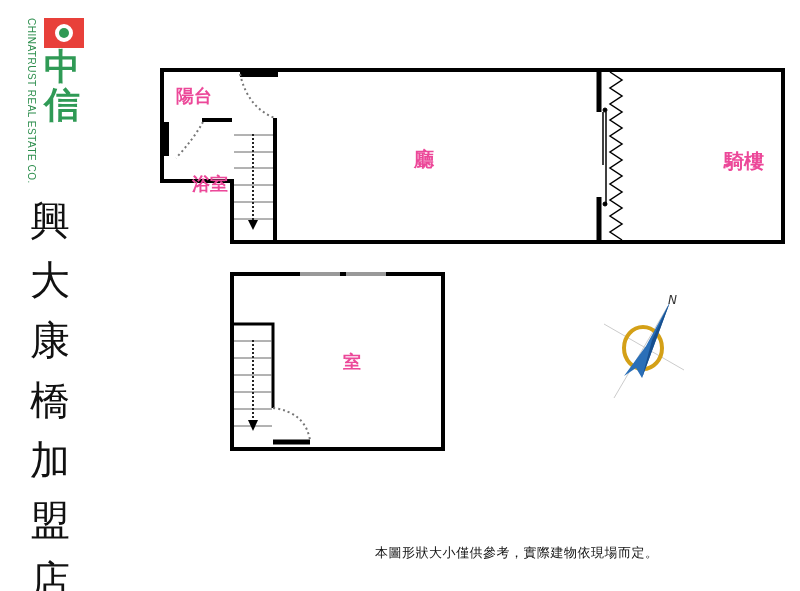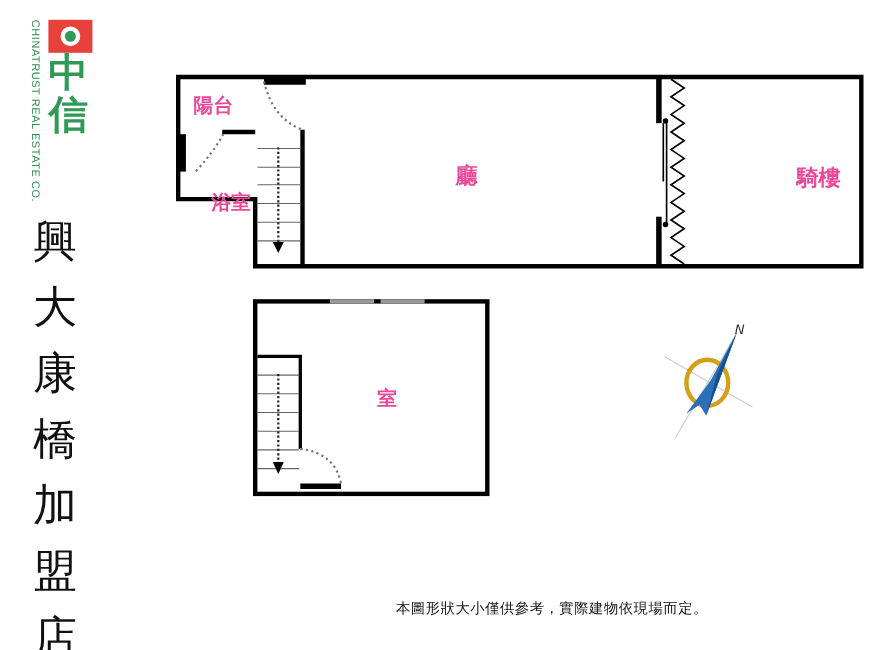--- a/index.html
+++ b/index.html
@@ -18,21 +18,21 @@
   .logo-chars { position:absolute; left:30px; top:40px; font-family:"DejaVu Sans", sans-serif;
                 color:#2f9a55; font-weight:bold; font-size:36px; line-height:38px; width:90px; }
   .logo-chars .l1 { display:block; padding-left:2px; }
   .logo-chars .l2 { display:block; padding-left:2px; }
   .logo-chars .l3 { display:block; letter-spacing:-2px; }
   .store { position:absolute; left:27px; top:190px; width:46px; font-size:40px; line-height:60px;
            color:#111; text-align:center; }
   .store span { display:block; }
   svg.plan { position:absolute; left:0; top:0; }
   .label { position:absolute; font-family:"DejaVu Sans", sans-serif; font-weight:bold; color:#ec4899; }
-  .note { position:absolute; left:360px; top:544px; font-size:13px; color:#111;
+  .note { position:absolute; left:375px; top:544px; font-size:13px; color:#111;
           font-family:"DejaVu Sans", sans-serif; letter-spacing:0.5px; }
 </style>
 </head>
 <body>
 
 <div class="logo">
   <div class="logo-vert">CHINATRUST REAL ESTATE CO.</div>
   <div class="logo-badge">
       <div class="globe"></div>
     </div>

